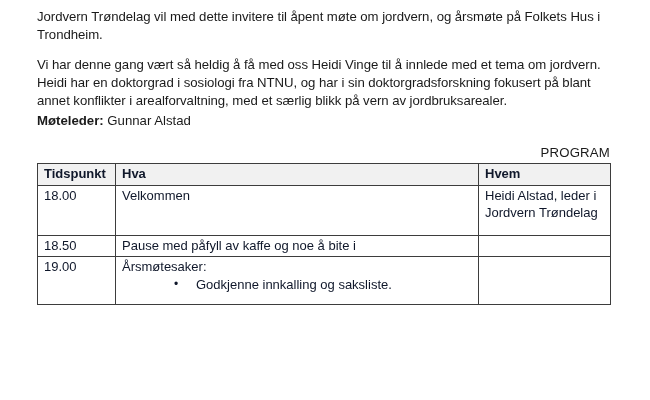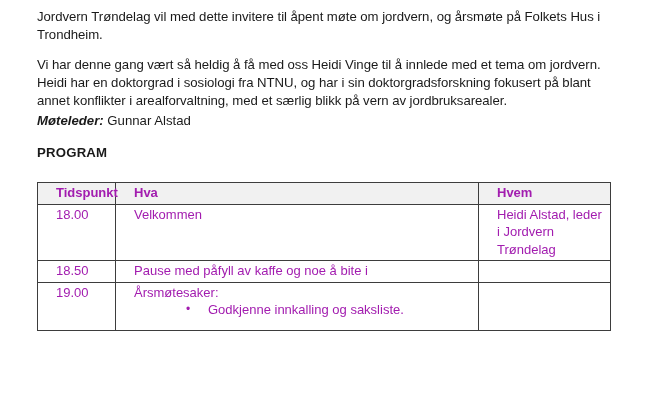--- a/index.html
+++ b/index.html
@@ -32,44 +32,44 @@
   p.para.tight {
     margin-bottom: 2px;
   }
   .meeting-lead {
     margin: 0 0 14px 0;
     font-size: 13.2px;
     line-height: 18px;
   }
   .meeting-lead .lbl {
     font-weight: bold;
-    font-style: italic;
   }
   h2.program {
-    margin: 0 0 20px 0;
+    margin: 0 0 1px 0;
     font-size: 13.2px;
     line-height: 18px;
-    font-weight: bold;
+    font-weight: normal;
     letter-spacing: 0.2px;
+    text-align: right;
   }
   table.program-table {
     border-collapse: collapse;
     width: 573px;
     table-layout: fixed;
     font-size: 13px;
     line-height: 17.5px;
   }
   table.program-table th,
   table.program-table td {
     border: 1px solid #3d3d3d;
     vertical-align: top;
-    padding: 1px 5px 2px 18px;
+    padding: 1px 5px 2px 6px;
     text-align: left;
     font-weight: normal;
-    color: #a21caf;
+    color: #0f172a;
   }
   table.program-table thead th {
     background: #f1f1f1;
     font-weight: bold;
     padding-top: 1px;
     padding-bottom: 2px;
   }
   col.c-time { width: 78px; }
   col.c-what { width: 363px; }
   col.c-who  { width: 132px; }

